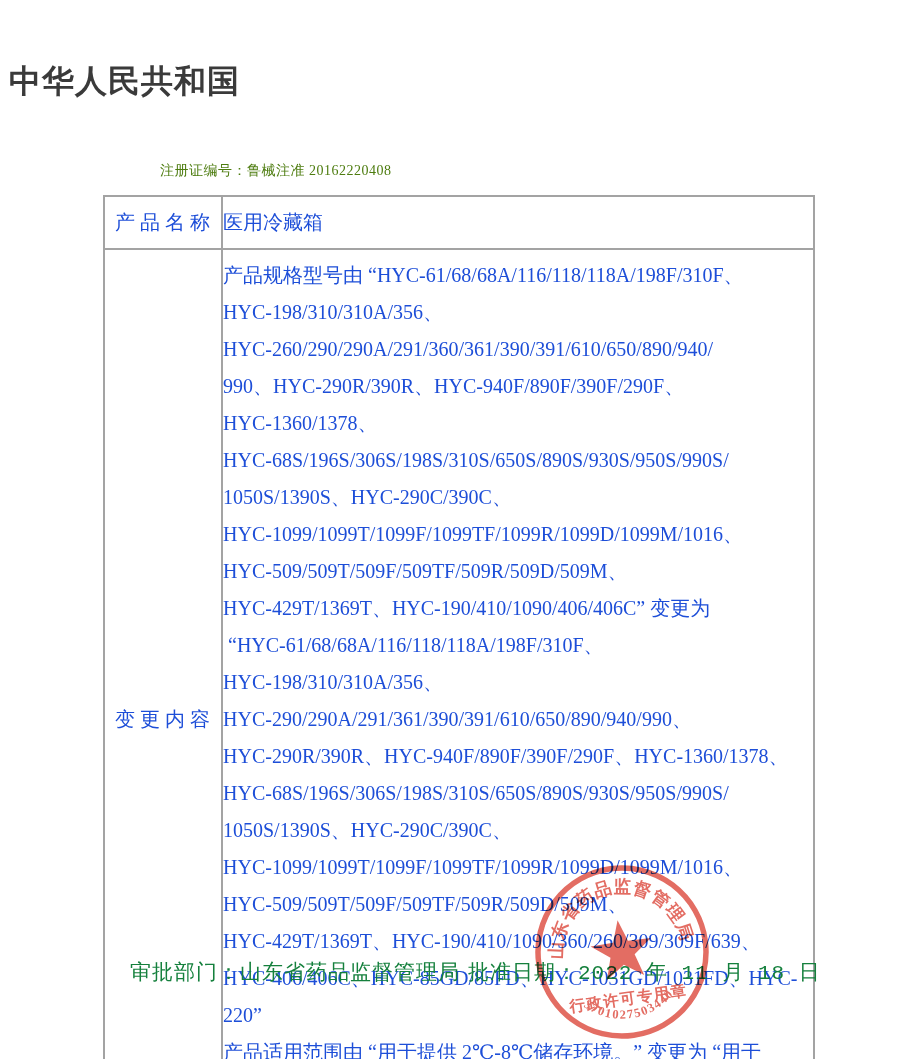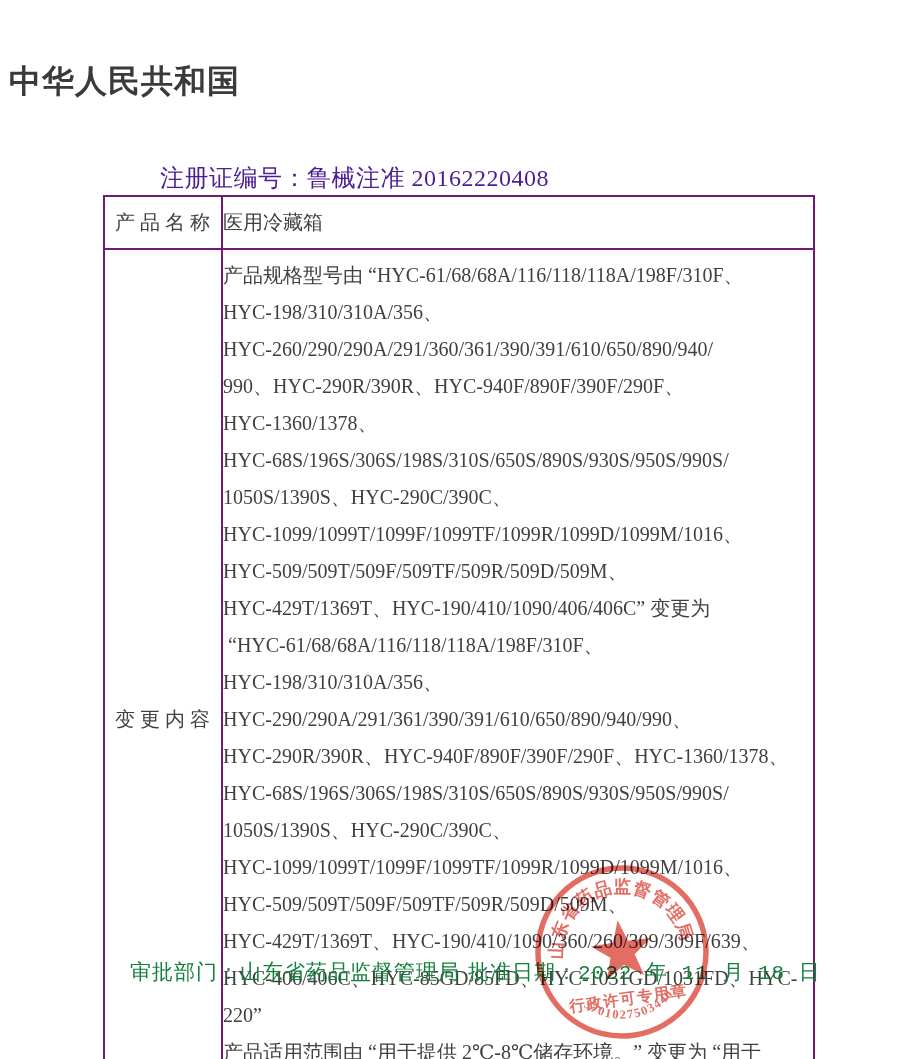--- a/index.html
+++ b/index.html
@@ -16,30 +16,30 @@
     font-family:"Liberation Sans","DejaVu Sans",sans-serif;
     font-weight:600;font-size:32px;line-height:42px;color:#3a3a3a;
     letter-spacing:1px;
     padding-left:9px;
   }
   .title-1{position:absolute;top:60px;left:0;}
   .title-2{position:absolute;top:101px;left:0;}
 
   .regno{
     position:absolute;top:162px;left:160px;
-    font-size:24px;color:#4c1d95;letter-spacing:0.5px;
+    font-size:14px;color:#4d7c0f;letter-spacing:0.5px;
   }
 
   table.doc{
     position:absolute;top:195px;left:103px;
     width:694px;border-collapse:collapse;table-layout:fixed;
   }
   table.doc td{
-    border:2px solid #701a75;vertical-align:middle;
-    font-size:20px;color:#404040;
+    border:2px solid #a3a3a3;vertical-align:middle;
+    font-size:20px;color:#1d4ed8;
   }
   td.label{
     width:112px;text-align:center;letter-spacing:5px;
     padding:2px 0 2px 4px;
   }
   td.content{
     width:582px;padding:4px 8px 4px 0;
   }
   tr.row-product td{height:43px;}
   tr.row-remarks td{height:41px;margin-top:24px;}

